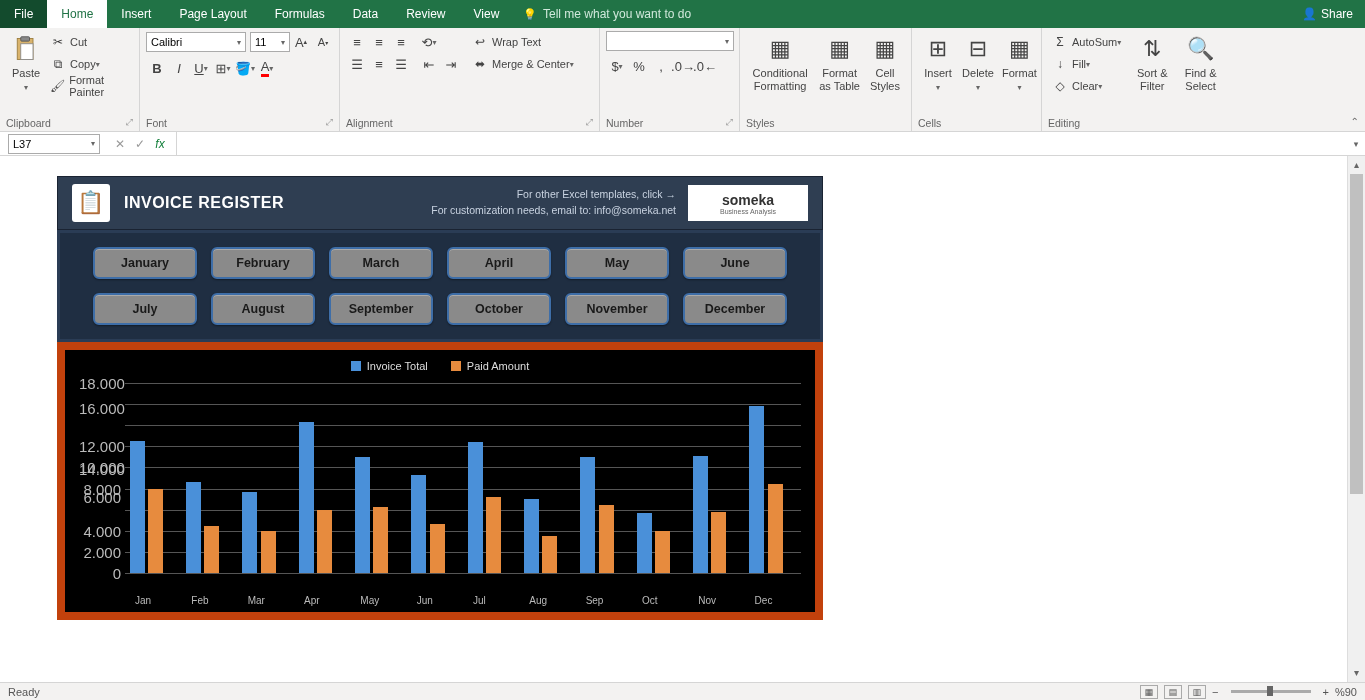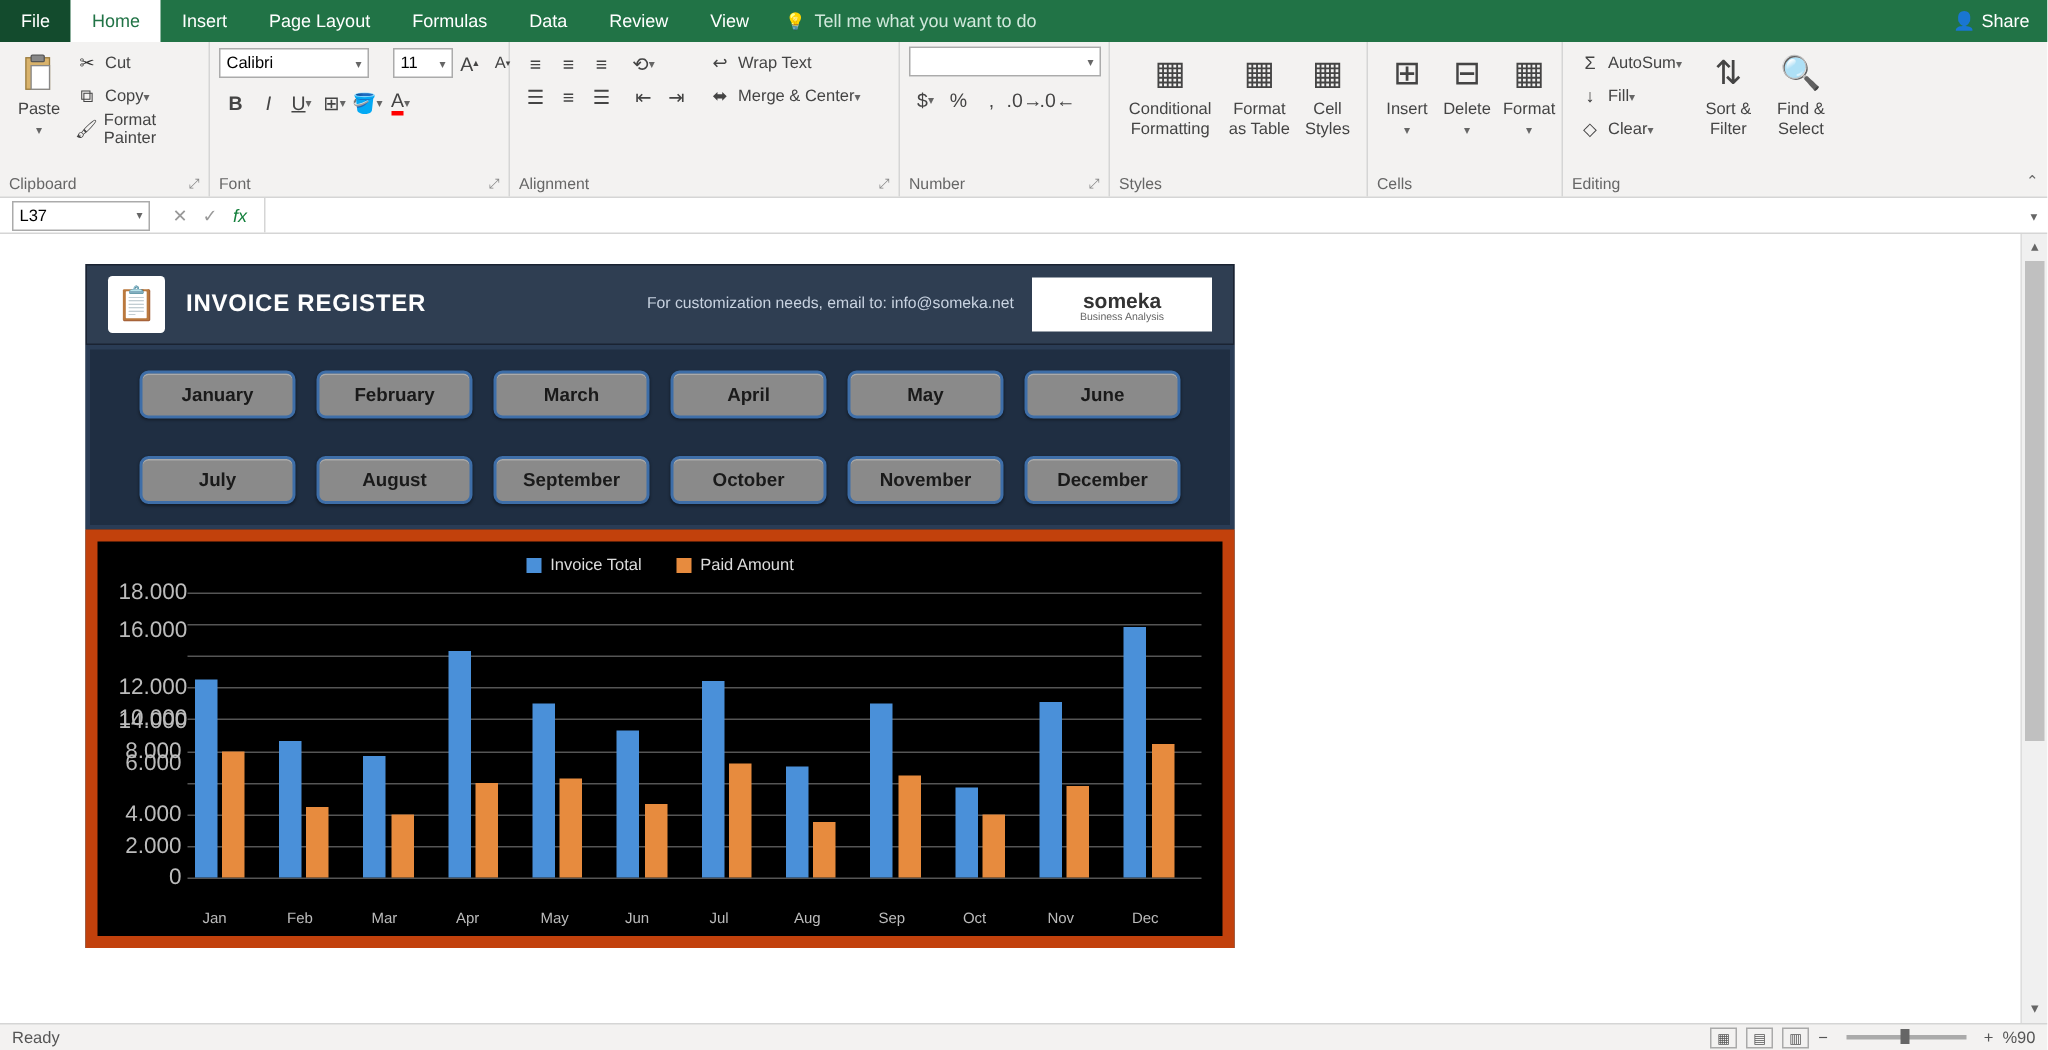--- a/index.html
+++ b/index.html
@@ -23,21 +23,21 @@
 .ribbon-group-label .launcher { position: absolute; right: 0; bottom: 2px; font-size: 9px; color: #888; }
 
 .big-btn { display: flex; flex-direction: column; align-items: center; padding: 2px 4px; font-size: 11px; color: #444; }
 .big-btn .icon { width: 32px; height: 32px; margin-bottom: 2px; display: flex; align-items: center; justify-content: center; font-size: 22px; }
 .big-btn .label { text-align: center; line-height: 1.2; }
 .small-row { display: flex; align-items: center; font-size: 11px; color: #444; padding: 2px 4px; height: 22px; }
 .small-row .icon { width: 16px; height: 16px; margin-right: 4px; display: flex; align-items: center; justify-content: center; font-size: 12px; }
 .col { display: flex; flex-direction: column; }
 
 .font-combo { width: 100px; height: 20px; border: 1px solid #ababab; background: #fff; font-size: 11px; padding: 0 4px; display: flex; align-items: center; justify-content: space-between; }
-.size-combo { width: 40px; height: 20px; border: 1px solid #ababab; background: #fff; font-size: 11px; padding: 0 4px; display: flex; align-items: center; justify-content: space-between; margin-left: 16px; }
+.size-combo { width: 40px; height: 20px; border: 1px solid #ababab; background: #fff; font-size: 11px; padding: 0 4px; display: flex; align-items: center; justify-content: space-between; margin-left: 4px; }
 .chev { font-size: 8px; color: #666; }
 
 .btn-icon-sm { width: 22px; height: 22px; display: flex; align-items: center; justify-content: center; font-size: 13px; color: #444; }
 
 .collapse-arrow { position: absolute; right: 6px; bottom: 4px; font-size: 10px; color: #666; }
 
 
 .formula-bar { height: 24px; border-bottom: 1px solid #d5d5d5; display: flex; align-items: center; background: #fff; }
 .name-box { width: 92px; height: 20px; border: 1px solid #ababab; margin: 0 4px 0 8px; padding: 0 4px; font-size: 11px; display: flex; align-items: center; justify-content: space-between; }
 .fx-group { display: flex; align-items: center; border-right: 1px solid #d5d5d5; padding: 0 6px; height: 23px; }
@@ -62,21 +62,21 @@
 
 .dashboard { position: absolute; left: 57px; top: 20px; width: 766px; }
 .dash-header { height: 54px; background: #2f3e52; display: flex; align-items: center; padding: 0 14px; border: 1px solid #1a2332; }
 .dash-logo { width: 38px; height: 38px; background: #fff; border-radius: 3px; margin-right: 14px; display: flex; align-items: center; justify-content: center; font-size: 22px; }
 .dash-title { color: #fff; font-weight: bold; font-size: 16px; letter-spacing: 0.5px; }
 .dash-links { margin-left: auto; text-align: right; font-size: 10.5px; color: #c8d2e0; line-height: 1.5; }
 .dash-someka { width: 120px; height: 36px; background: #fff; margin-left: 12px; display: flex; flex-direction: column; align-items: center; justify-content: center; font-size: 14px; font-weight: bold; color: #333; }
 .dash-someka small { font-size: 7px; font-weight: normal; color: #666; }
 
 .month-panel { background: #1f2e42; padding: 14px 10px; border: 3px solid #2a3c55; }
-.month-grid { display: flex; flex-wrap: wrap; gap: 25px 14px; justify-content: center; }
+.month-grid { display: flex; flex-wrap: wrap; gap: 14px 14px; justify-content: center; }
 .month-btn { width: 104px; height: 32px; background: #8a8a8a; border-radius: 6px; border: 2px solid #3e6ea8; display: flex; align-items: center; justify-content: center; font-size: 12.5px; font-weight: bold; color: #1a1a1a; box-shadow: inset 0 1px 0 #aaa, 0 1px 2px rgba(0,0,0,0.4); cursor: pointer; }
 
 .chart-panel { background: #000000; border: 8px solid #c2410c; padding: 10px 14px 6px 14px; }
 .chart-legend { text-align: center; font-size: 11px; color: #ddd; margin-bottom: 10px; }
 .legend-item { display: inline-flex; align-items: center; margin: 0 10px; }
 .legend-sw { width: 10px; height: 10px; margin-right: 6px; }
 .chart-area { position: relative; height: 208px; margin-left: 46px; }
 .chart-grid-line { position: absolute; left: 0; right: 0; border-top: 1px solid #555; }
 .y-label { position: absolute; left: -46px; width: 42px; text-align: right; font-size: 15px; color: #bbb; transform: translateY(-50%); }
 .chart-bars { position: absolute; left: 0; right: 0; bottom: 0; top: 0; display: flex; }
@@ -329,20 +329,21 @@
   <div class="formula-expand">▾</div>
 </div>
 
 <div class="worksheet">
   <div class="dashboard">
 
     <div class="dash-header">
       <div class="dash-logo">📋</div>
       <div class="dash-title">INVOICE REGISTER</div>
       <div class="dash-links">
+        <div>For other Excel templates, click →</div>
         <div>For customization needs, email to: info@someka.net</div>
       </div>
       <div class="dash-someka">
         <span>someka</span>
         <small>Business Analysis</small>
       </div>
     </div>
 
     <div class="month-panel">
       <div class="month-grid" id="month-grid">

